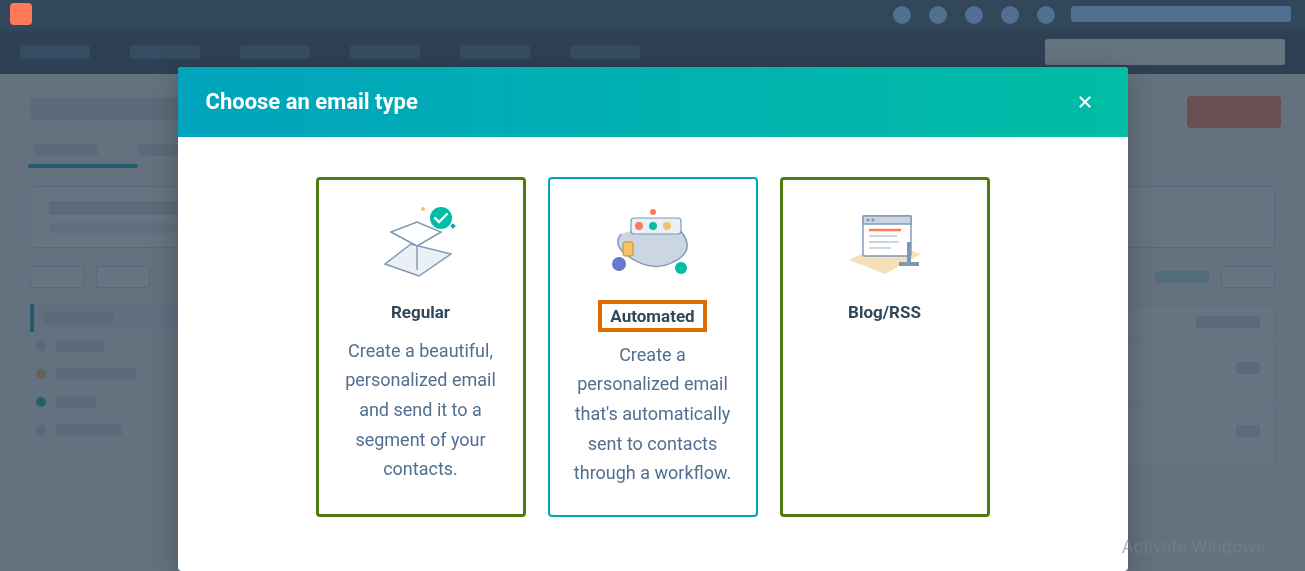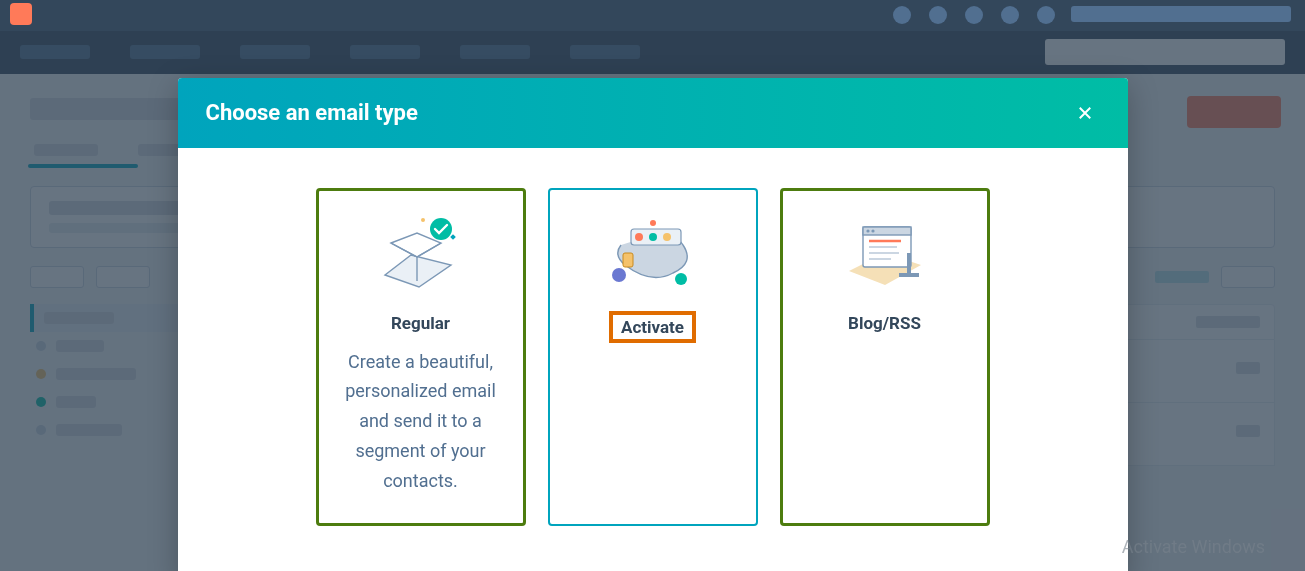--- a/index.html
+++ b/index.html
@@ -69,21 +69,21 @@
   .list-head .h2 { margin-left: auto; width: 64px; height: 12px; background: #d6dbe2; border-radius: 2px;}
   .list-row { border: 1px solid #e6ebf0; border-top: none; padding: 16px 14px; background: #fff;}
   .list-row .t1 { width: 240px; height: 12px; background: #a8e3ed; border-radius: 2px; margin-bottom: 8px;}
   .list-row .t2 { width: 380px; height: 10px; background: #e6ebf0; border-radius: 2px;}
   .list-row .pct { float: right; width: 24px; height: 12px; background: #d6dbe2; border-radius: 2px; margin-top: -24px;}
 
   
   .overlay {
     position: absolute; inset: 0;
     background: rgba(45, 62, 80, 0.72);
-    display: flex; align-items: center; justify-content: center; margin-top: 31px;
+    display: flex; align-items: flex-end; justify-content: center; margin-top: 31px;
   }
   .modal {
     width: 950px;
     margin-top: 56px;
     background: #fff;
     border-radius: 4px;
     overflow: hidden;
     box-shadow: 0 8px 30px rgba(0,0,0,0.25);
   }
   .modal-header {
@@ -243,21 +243,22 @@
             <rect x="28" y="14" width="50" height="16" rx="3" fill="#eaf0f6" stroke="#7c98b6" stroke-width="1.2"></rect>
             <circle cx="36" cy="22" r="4" fill="#ff7a59"></circle>
             <circle cx="50" cy="22" r="4" fill="#00bda5"></circle>
             <circle cx="64" cy="22" r="4" fill="#f5c26b"></circle>
             <rect x="20" y="38" width="10" height="14" rx="2" fill="#f5c26b" stroke="#c98a1f" stroke-width="1"></rect>
             <circle cx="16" cy="60" r="7" fill="#6a78d1"></circle>
             <circle cx="78" cy="64" r="6" fill="#00bda5"></circle>
             <circle cx="50" cy="8" r="3" fill="#ff7a59"></circle>
           </svg>
         </div>
-        <h3 class="annot">Activate</h3>
+        <h3 class="annot">Automated</h3>
+        <p>Create a personalized email that's automatically sent to contacts through a workflow.</p>
       </div>
 
       <div class="card">
         <div class="illus">
           <svg width="96" height="80" viewBox="0 0 96 80">
             <polygon points="12,58 48,72 84,52 48,40" fill="#f5e0b7"></polygon>
             <rect x="26" y="14" width="48" height="40" rx="2" fill="#fff" stroke="#7c98b6" stroke-width="1.4"></rect>
             <rect x="26" y="14" width="48" height="8" fill="#cbd6e2" stroke="#7c98b6" stroke-width="1.4"></rect>
             <circle cx="31" cy="18" r="1.6" fill="#7c98b6"></circle>
             <circle cx="36" cy="18" r="1.6" fill="#7c98b6"></circle>

